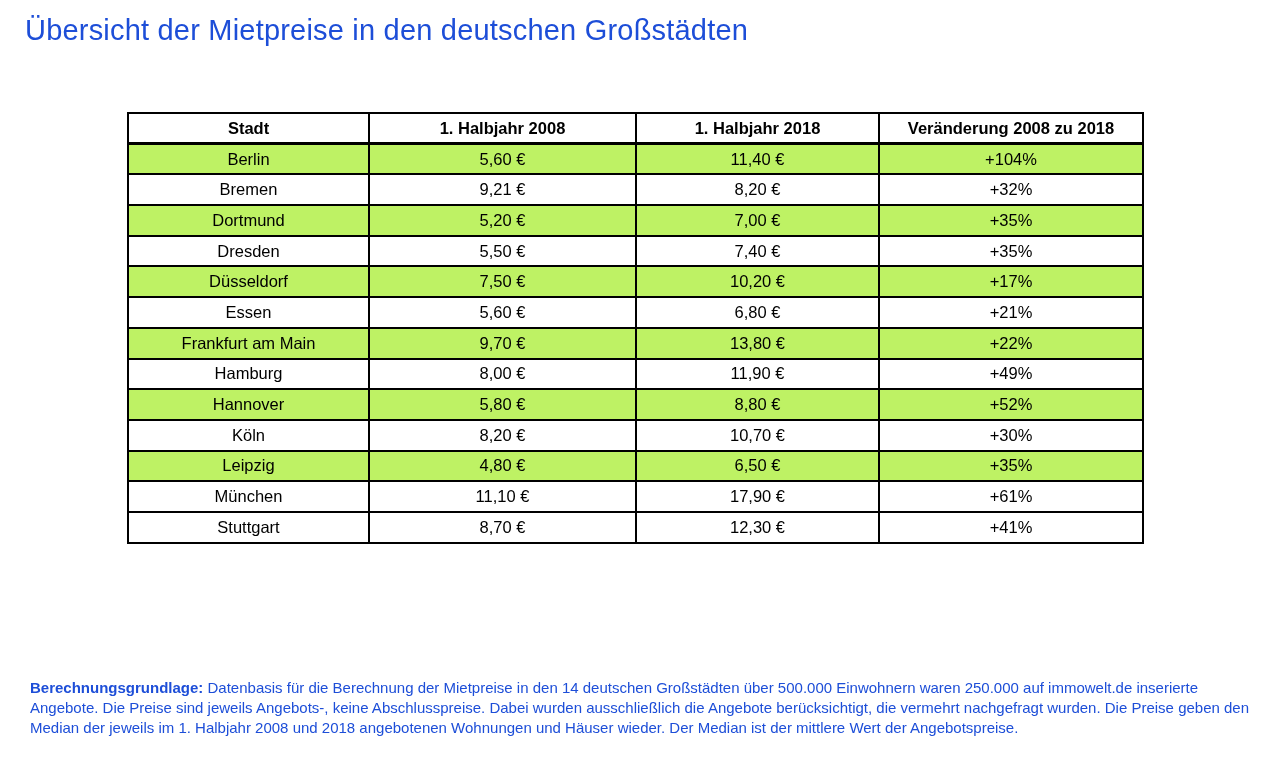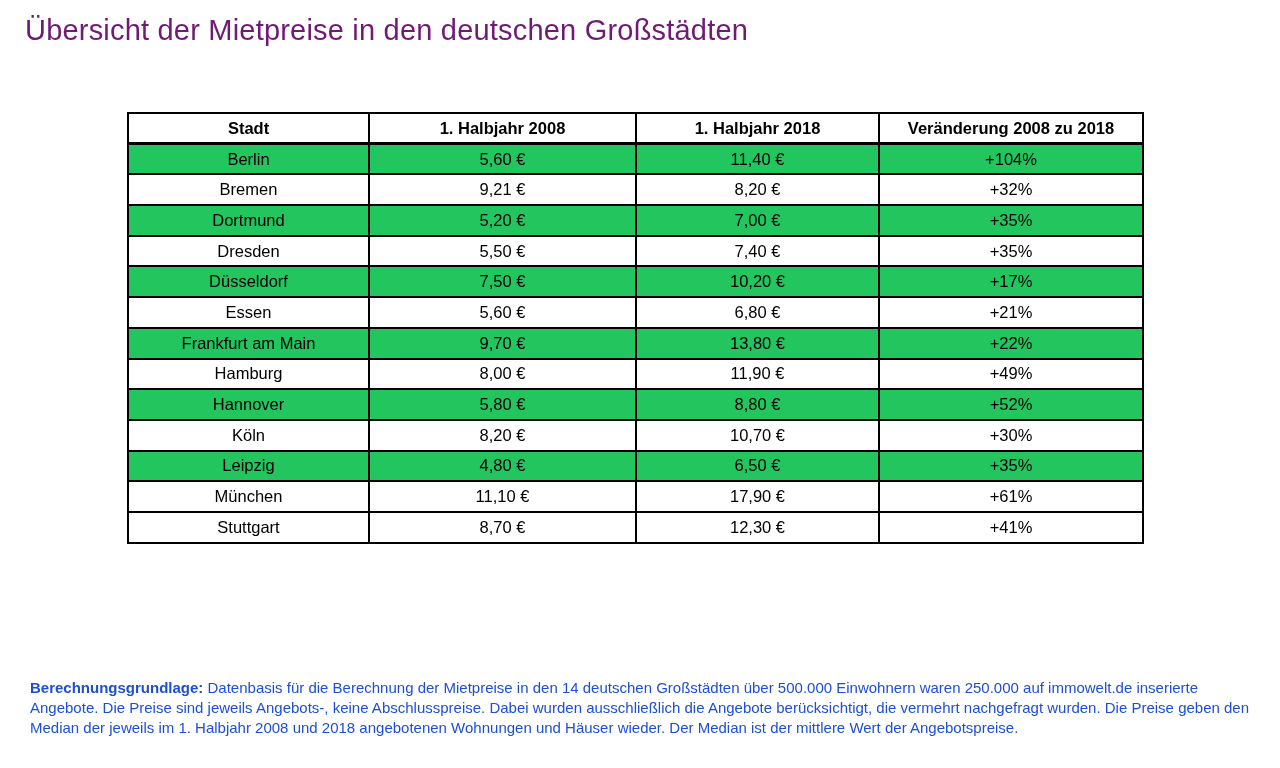--- a/index.html
+++ b/index.html
@@ -8,21 +8,21 @@
     background: #ffffff;
     font-family: "Liberation Sans", "DejaVu Sans", sans-serif;
     overflow: hidden;
     position: relative;
   }
   .page-title {
     position: absolute;
     left: 25px; top: 14px;
     font-size: 29px;
     font-weight: 400;
-    color: #701a75;
+    color: #1d4ed8;
     letter-spacing: 0.2px;
   }
   .rent-table {
     position: absolute;
     left: 127px; top: 112px;
     width: 1015px;
     border-collapse: collapse;
     table-layout: fixed;
     border-radius: 16px;
   }
@@ -34,21 +34,21 @@
     font-size: 16.5px;
     color: #000000;
     padding: 0 4px;
     background: #ffffff;
   }
   .rent-table thead th {
     font-weight: bold;
     border-bottom: 3px solid #000000;
   }
   .rent-table tbody tr.shaded td {
-    background: #22c55e;
+    background: #bef264;
   }
   .footnote {
     position: absolute;
     left: 30px; top: 678px;
     width: 1230px;
     font-size: 15px;
     line-height: 20px;
     color: #1d4ed8;
   }
   .footnote b { font-weight: bold; }

